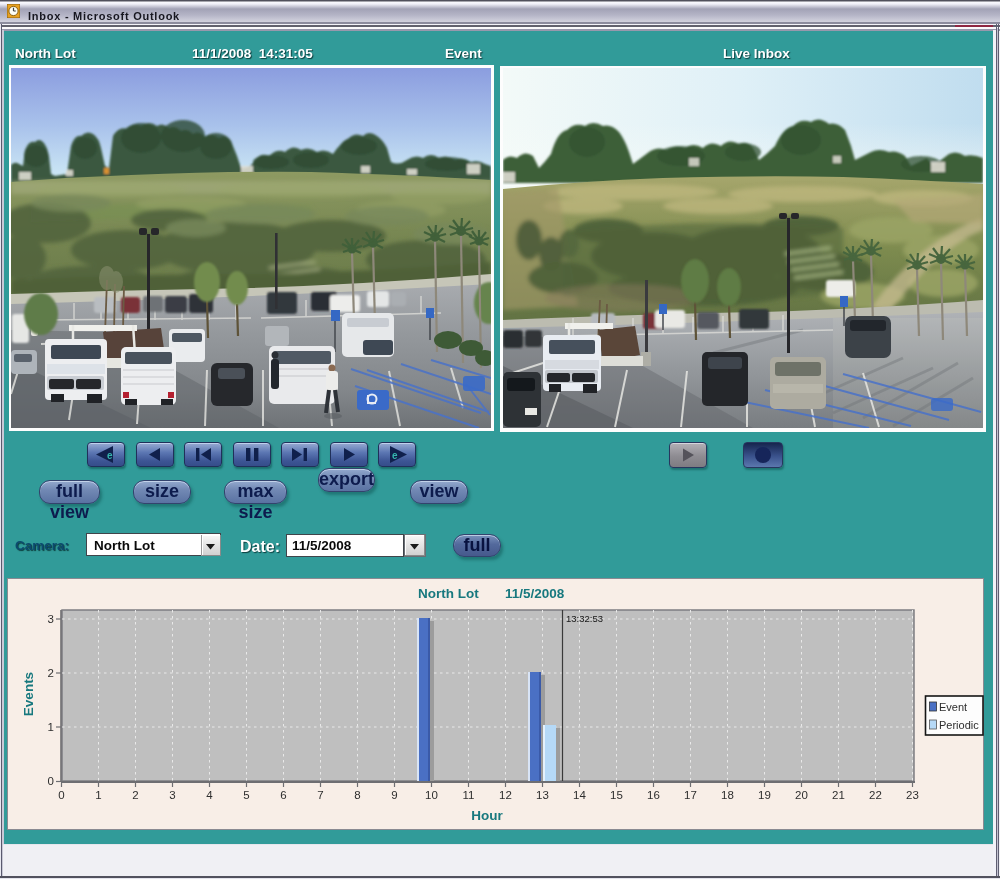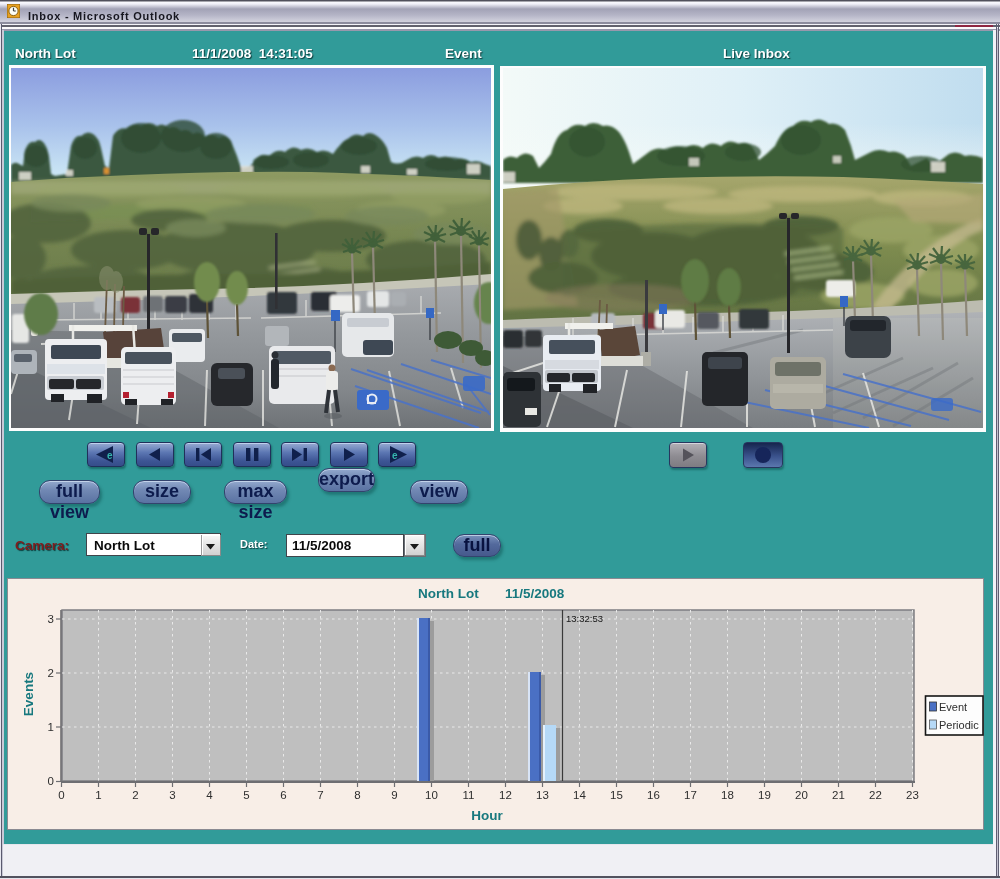--- a/index.html
+++ b/index.html
@@ -645,28 +645,28 @@
     </svg></div>
 <div class="abs" style="left:743px;top:442px;width:38px;height:24px;border-radius:4px;background:linear-gradient(#16254E,#3A528C 55%,#5B77AE);border:1px solid #27375F;box-shadow:1px 2px 2px rgba(0,55,55,.4)"><svg width="38" height="24" viewBox="0 0 38 24">
       <circle cx="19" cy="12" r="8" fill="#16255A"></circle>
     </svg></div>
 <div class="pill" style="left:39px;top:480px;width:59px;line-height:21px">full view</div>
 <div class="pill" style="left:133px;top:480px;width:56px;line-height:21px">size</div>
 <div class="pill" style="left:224px;top:480px;width:61px;line-height:21px">max size</div>
 <div class="pill" style="left:318px;top:468px;width:55px;line-height:21px">export</div>
 <div class="pill" style="left:410px;top:480px;width:56px;line-height:21px">view</div>
 
-<div class="abs" style="left:15px;top:538px;color:#7f1d1d;font-weight:bold;font-size:13.5px;text-shadow:1px 1px 1px rgba(5,45,45,.85)">Camera:</div>
+<div class="abs" style="left:15px;top:538px;color:#0c4a6e;font-weight:bold;font-size:13.5px;text-shadow:1px 1px 1px rgba(5,45,45,.85)">Camera:</div>
 <div class="abs" style="left:86px;top:533px;width:135px;height:23px;background:#fff;border:1px solid #40444A;box-sizing:border-box"></div>
 <div class="abs" style="left:94px;top:538px;font-size:13.5px;font-weight:bold;color:#0A0A0A">North Lot</div>
 <div class="abs" style="left:201px;top:535px;width:19px;height:21px;background:linear-gradient(#F8F8F8,#CFCFCF);border-left:1px solid #9A9A9A;box-shadow:inset -1px -1px 0 #8A8A8A,inset 1px 1px 0 #FFF"></div>
 <svg class="abs" style="left:205px;top:543px" width="11" height="7" viewBox="0 0 11 7">
     <path d="M1,1 L10,1 L5.5,6.5 Z" fill="#1A1A1A"></path>
   </svg>
-<div class="abs" style="left:240px;top:538px;color:#fff;font-weight:bold;font-size:11px;text-shadow:1px 1px 1px rgba(5,45,45,.85)">Date:</div>
+<div class="abs" style="left:240px;top:538px;color:#fff;font-weight:bold;font-size:16px;text-shadow:1px 1px 1px rgba(5,45,45,.85)">Date:</div>
 <div class="abs" style="left:286px;top:534px;width:118px;height:23px;background:#fff;border:1px solid #40444A;box-sizing:border-box"></div>
 <div class="abs" style="left:292px;top:538px;font-size:13.5px;font-weight:bold;color:#0A0A0A">11/5/2008</div>
 <div class="abs" style="left:404px;top:534px;width:22px;height:23px;background:linear-gradient(#F8F8F8,#CFCFCF);border:1px solid #6A6E74;box-sizing:border-box;box-shadow:inset -1px -1px 0 #8A8A8A,inset 1px 1px 0 #FFF"></div>
 <svg class="abs" style="left:409px;top:543px" width="11" height="7" viewBox="0 0 11 7">
     <path d="M1,1 L10,1 L5.5,6.5 Z" fill="#1A1A1A"></path>
   </svg>
 <div class="pill" style="left:453px;top:534px;width:46px;height:21px;line-height:20px;background:linear-gradient(#7A92BC,#53699C 45%,#46598C);color:#081240">full</div>
 <div class="abs" style="left:7px;top:578px;width:977px;height:252px;background:#F8EEE7;border:1px solid #8A8A92;box-sizing:border-box"></div>
 <svg class="abs" style="left:7px;top:578px" width="977" height="252" viewBox="0 0 977 252">
 <text x="411" y="20" font-size="13.5" font-weight="bold" fill="#17787E" font-family="Liberation Sans">North Lot</text>

